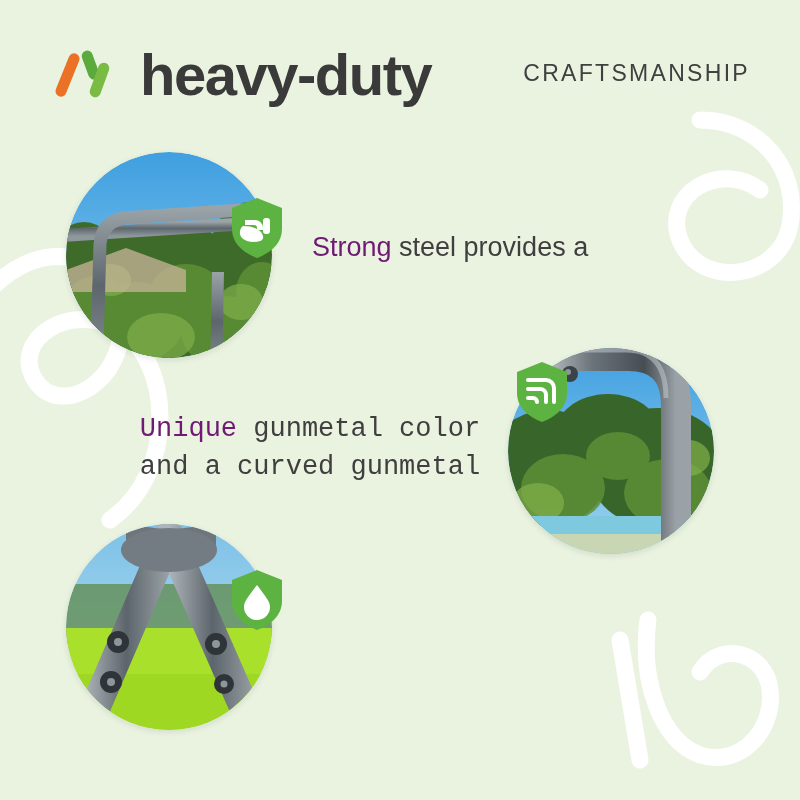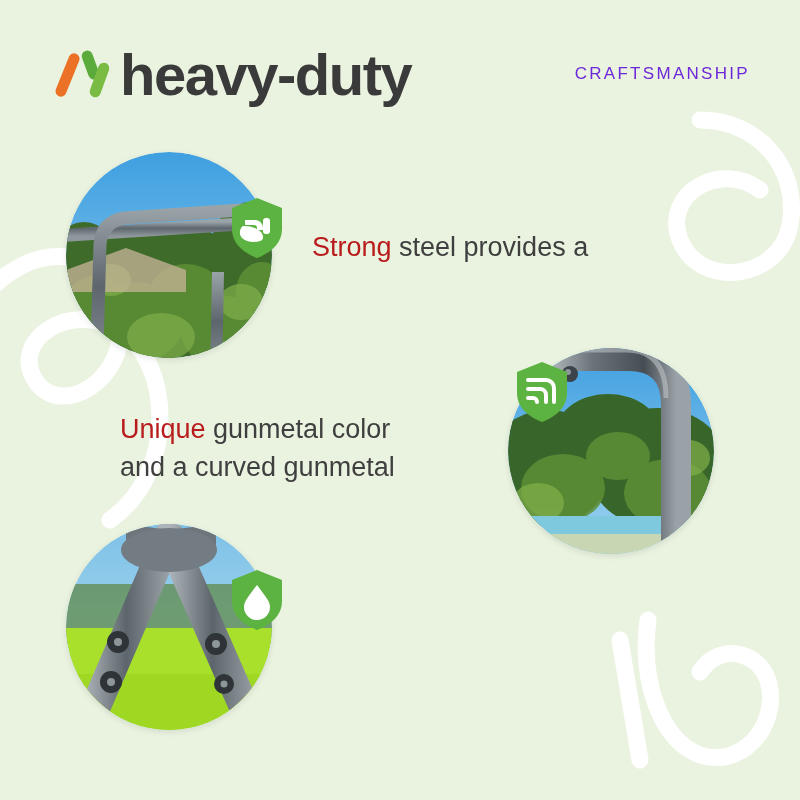--- a/index.html
+++ b/index.html
@@ -30,21 +30,21 @@
 
   
   .header {
     position: absolute;
     top: 30px;
     left: 60px;
     right: 50px;
     height: 90px;
     display: flex;
     align-items: center;
-    gap: 8px;
+    gap: 28px;
   }
   .logo-mark {
     width: 52px;
     height: 58px;
     position: relative;
     flex: 0 0 auto;
   }
   .logo-mark .bar {
     position: absolute;
     border-radius: 6px;
@@ -75,22 +75,22 @@
   }
   .brand {
     font-size: 58px;
     font-weight: 700;
     color: #3a3a3a;
     letter-spacing: -1.5px;
     line-height: 1;
     margin-right: 10px;
   }
   .tagline {
-    color: #6d28d9;
-    font-size: 17px;
+    color: #404040;
+    font-size: 23px;
     letter-spacing: 2.3px;
     line-height: 1.35;
     text-align: left;
     margin-left: auto;
     padding-bottom: 2px;
   }
 
   
   .feature {
     position: absolute;
@@ -110,23 +110,23 @@
     z-index: 5;
   }
 
   .feature-text {
     position: absolute;
     font-size: 27px;
     line-height: 1.42;
     color: #3f3f3f;
   }
   .feature-text .hl {
-    color: #b91c1c;
-  }
-  .text-right { text-align: left; }
+    color: #701a75;
+  }
+  .text-right { text-align: center; font-family: Liberation Mono, monospace; }
 </style>
 </head>
 <body>
 
 <div class="page">
 
   <div class="bg-deco">
     <svg width="800" height="800" viewBox="0 0 800 800" xmlns="http://www.w3.org/2000/svg">
       <g fill="none" stroke="#ffffff" stroke-width="17" stroke-linecap="round">
         <path d="M -20 300 C 40 230, 110 250, 120 320 C 128 380, 60 420, 35 380 C 10 340, 70 300, 120 330 C 170 360, 180 470, 110 520"></path>

